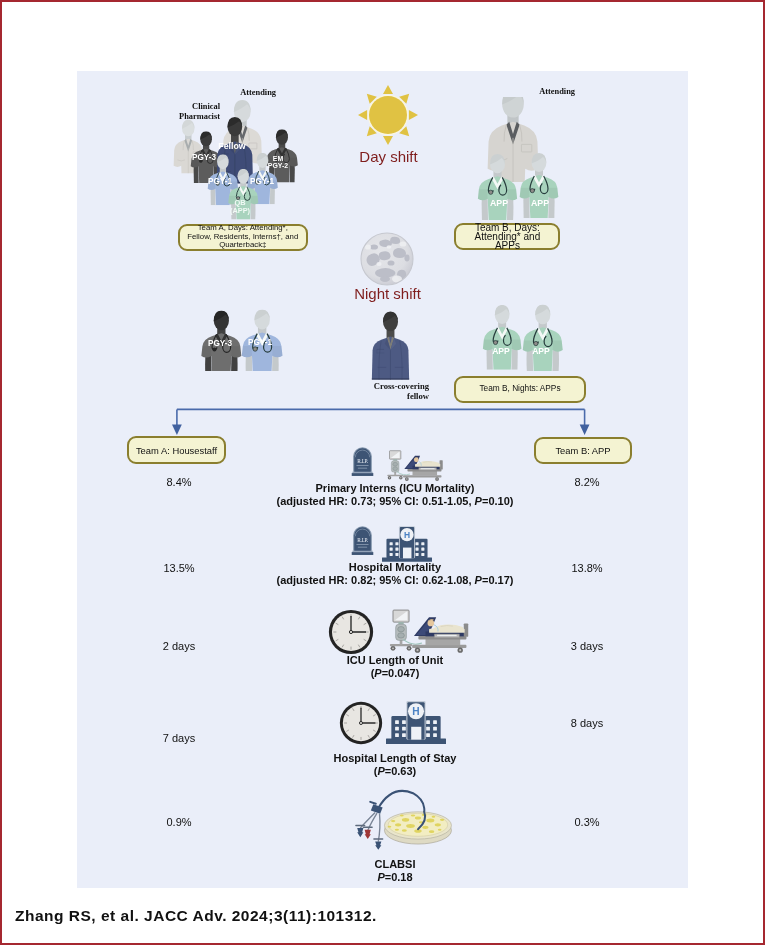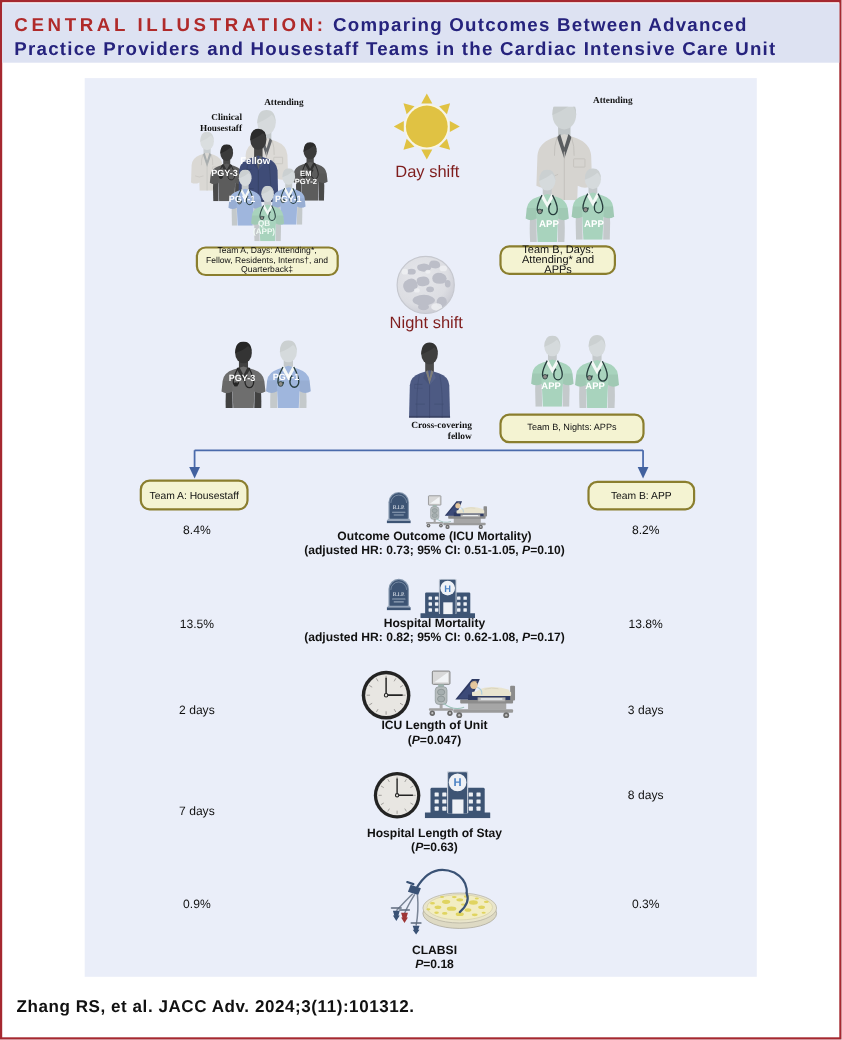--- a/index.html
+++ b/index.html
@@ -61,23 +61,20 @@
   .ybox span{display:block;width:100%;}
   .ybox span span{display:inline;line-height:inherit;}
   svg{display:block;}
   .abs{position:absolute;}
 </style>
 </head>
 <body>
 
 <div id="page">
   <div id="pageborder"></div>
-  <div id="header">
-    <div class="t"><span class="ci">CENTRAL ILLUSTRATION:</span> <span>Comparing Outcomes Between Advanced</span><br><span>Practice Providers and Housestaff Teams in the Cardiac Intensive Care Unit</span></div>
-  </div>
   <div id="fig">
 
     <svg width="0" height="0" style="position:absolute" aria-hidden="true">
         <defs>
       <symbol id="p-scrub" viewBox="0 0 132 195">
         <path d="M22 95 q-5 50 -2 100 h18 l-2 -100z" fill="var(--sk2,#c2c7c9)"></path>
         <path d="M110 95 q5 50 2 100 h-18 l2 -100z" fill="var(--sk2,#c2c7c9)"></path>
         <path d="M54 40 h24 v34 h-24 z" fill="var(--sk2,#c2c7c9)"></path>
         <ellipse cx="66" cy="30" rx="22" ry="27" fill="var(--sk,#d3d8da)"></ellipse>
         <path d="M44 31 q0 -31 22 -31 q22 0 22 31 q-3 -15 -10 -19 q-12 11 -34 19z" fill="var(--hr,#c2c7c9)"></path>
@@ -310,21 +307,21 @@
             <use href="#p-scrub" x="128.6" y="83.2" width="34.6" height="51.1"></use>
           </g>
         <g style="--sk:#d5dadc;--sk2:#c4c9cb;--hr:#cbd0d1;--top:#9fb6dd">
             <use href="#p-scrub" x="168.1" y="81.9" width="34.8" height="51.4"></use>
           </g>
         <g style="--sk:#d5dadc;--sk2:#c4c9cb;--hr:#cbd0d1;--top:#a8d3bd">
             <use href="#p-scrub" x="149.2" y="97.9" width="34.2" height="50.5"></use>
           </g>
       </svg>
     </div>
-    <div class="lbl" id="lblPharm"><span>Clinical</span><br><span>Housestaff</span></div>
+    <div class="lbl" id="lblPharm"><span>Clinical</span><br><span>Pharmacist</span></div>
     <div class="lbl" id="lblAttA">Attending</div>
     <div class="wlbl" id="lblFellow">Fellow</div>
     <div class="wlbl" id="lblPgy3">PGY-3</div>
     <div class="wlbl" id="lblEm"><span>EM</span><br><span>PGY-2</span></div>
     <div class="wlbl" id="lblPgy1a">PGY-1</div>
     <div class="wlbl" id="lblPgy1b">PGY-1</div>
     <div class="wlbl" id="lblQb"><span>QB</span><br><span>(APP)</span></div>
     <div class="ybox" id="boxAday">
         <span><span>Team A, Days: Attending*,</span><br><span>Fellow,  Residents, Interns†, and</span><br><span>Quarterback‡</span></span>
       </div>
@@ -457,21 +454,21 @@
     <div id="rows">
         <div class="row" style="top: 367px;">
           <svg class="ico" style="left:271.5px;top:5px" width="23" height="31">
             <use href="#ic-tomb" x="0" y="0" width="23" height="31"></use>
           </svg>
           <svg class="ico" style="left:301.6px;top:10.3px" width="63" height="31">
             <use href="#ic-bed" x="0" y="0" width="63" height="31"></use>
           </svg>
           <div class="val valL" style="top:36.1px">8.4%</div>
           <div class="val valR" style="top:36.1px">8.2%</div>
-          <div class="ttl" style="top:42px"><span class="t1">Outcome Outcome (ICU Mortality)</span><br><span class="t2">(adjusted HR: 0.73; 95% CI: 0.51-1.05, <i>P</i>=0.10)</span></div>
+          <div class="ttl" style="top:42px"><span class="t1">Primary Interns (ICU Mortality)</span><br><span class="t2">(adjusted HR: 0.73; 95% CI: 0.51-1.05, <i>P</i>=0.10)</span></div>
         </div>
         <div class="row" style="top: 446px;">
           <svg class="ico" style="left:272px;top:5px" width="23" height="31">
             <use href="#ic-tomb" x="0" y="0" width="23" height="31"></use>
           </svg>
           <svg class="ico" style="left:303.3px;top:6.9px" width="50" height="36">
             <use href="#ic-hosp" x="0" y="0" width="50" height="36"></use>
           </svg>
           <div class="val valL" style="top:42.9px">13.5%</div>
           <div class="val valR" style="top:42.9px">13.8%</div>

